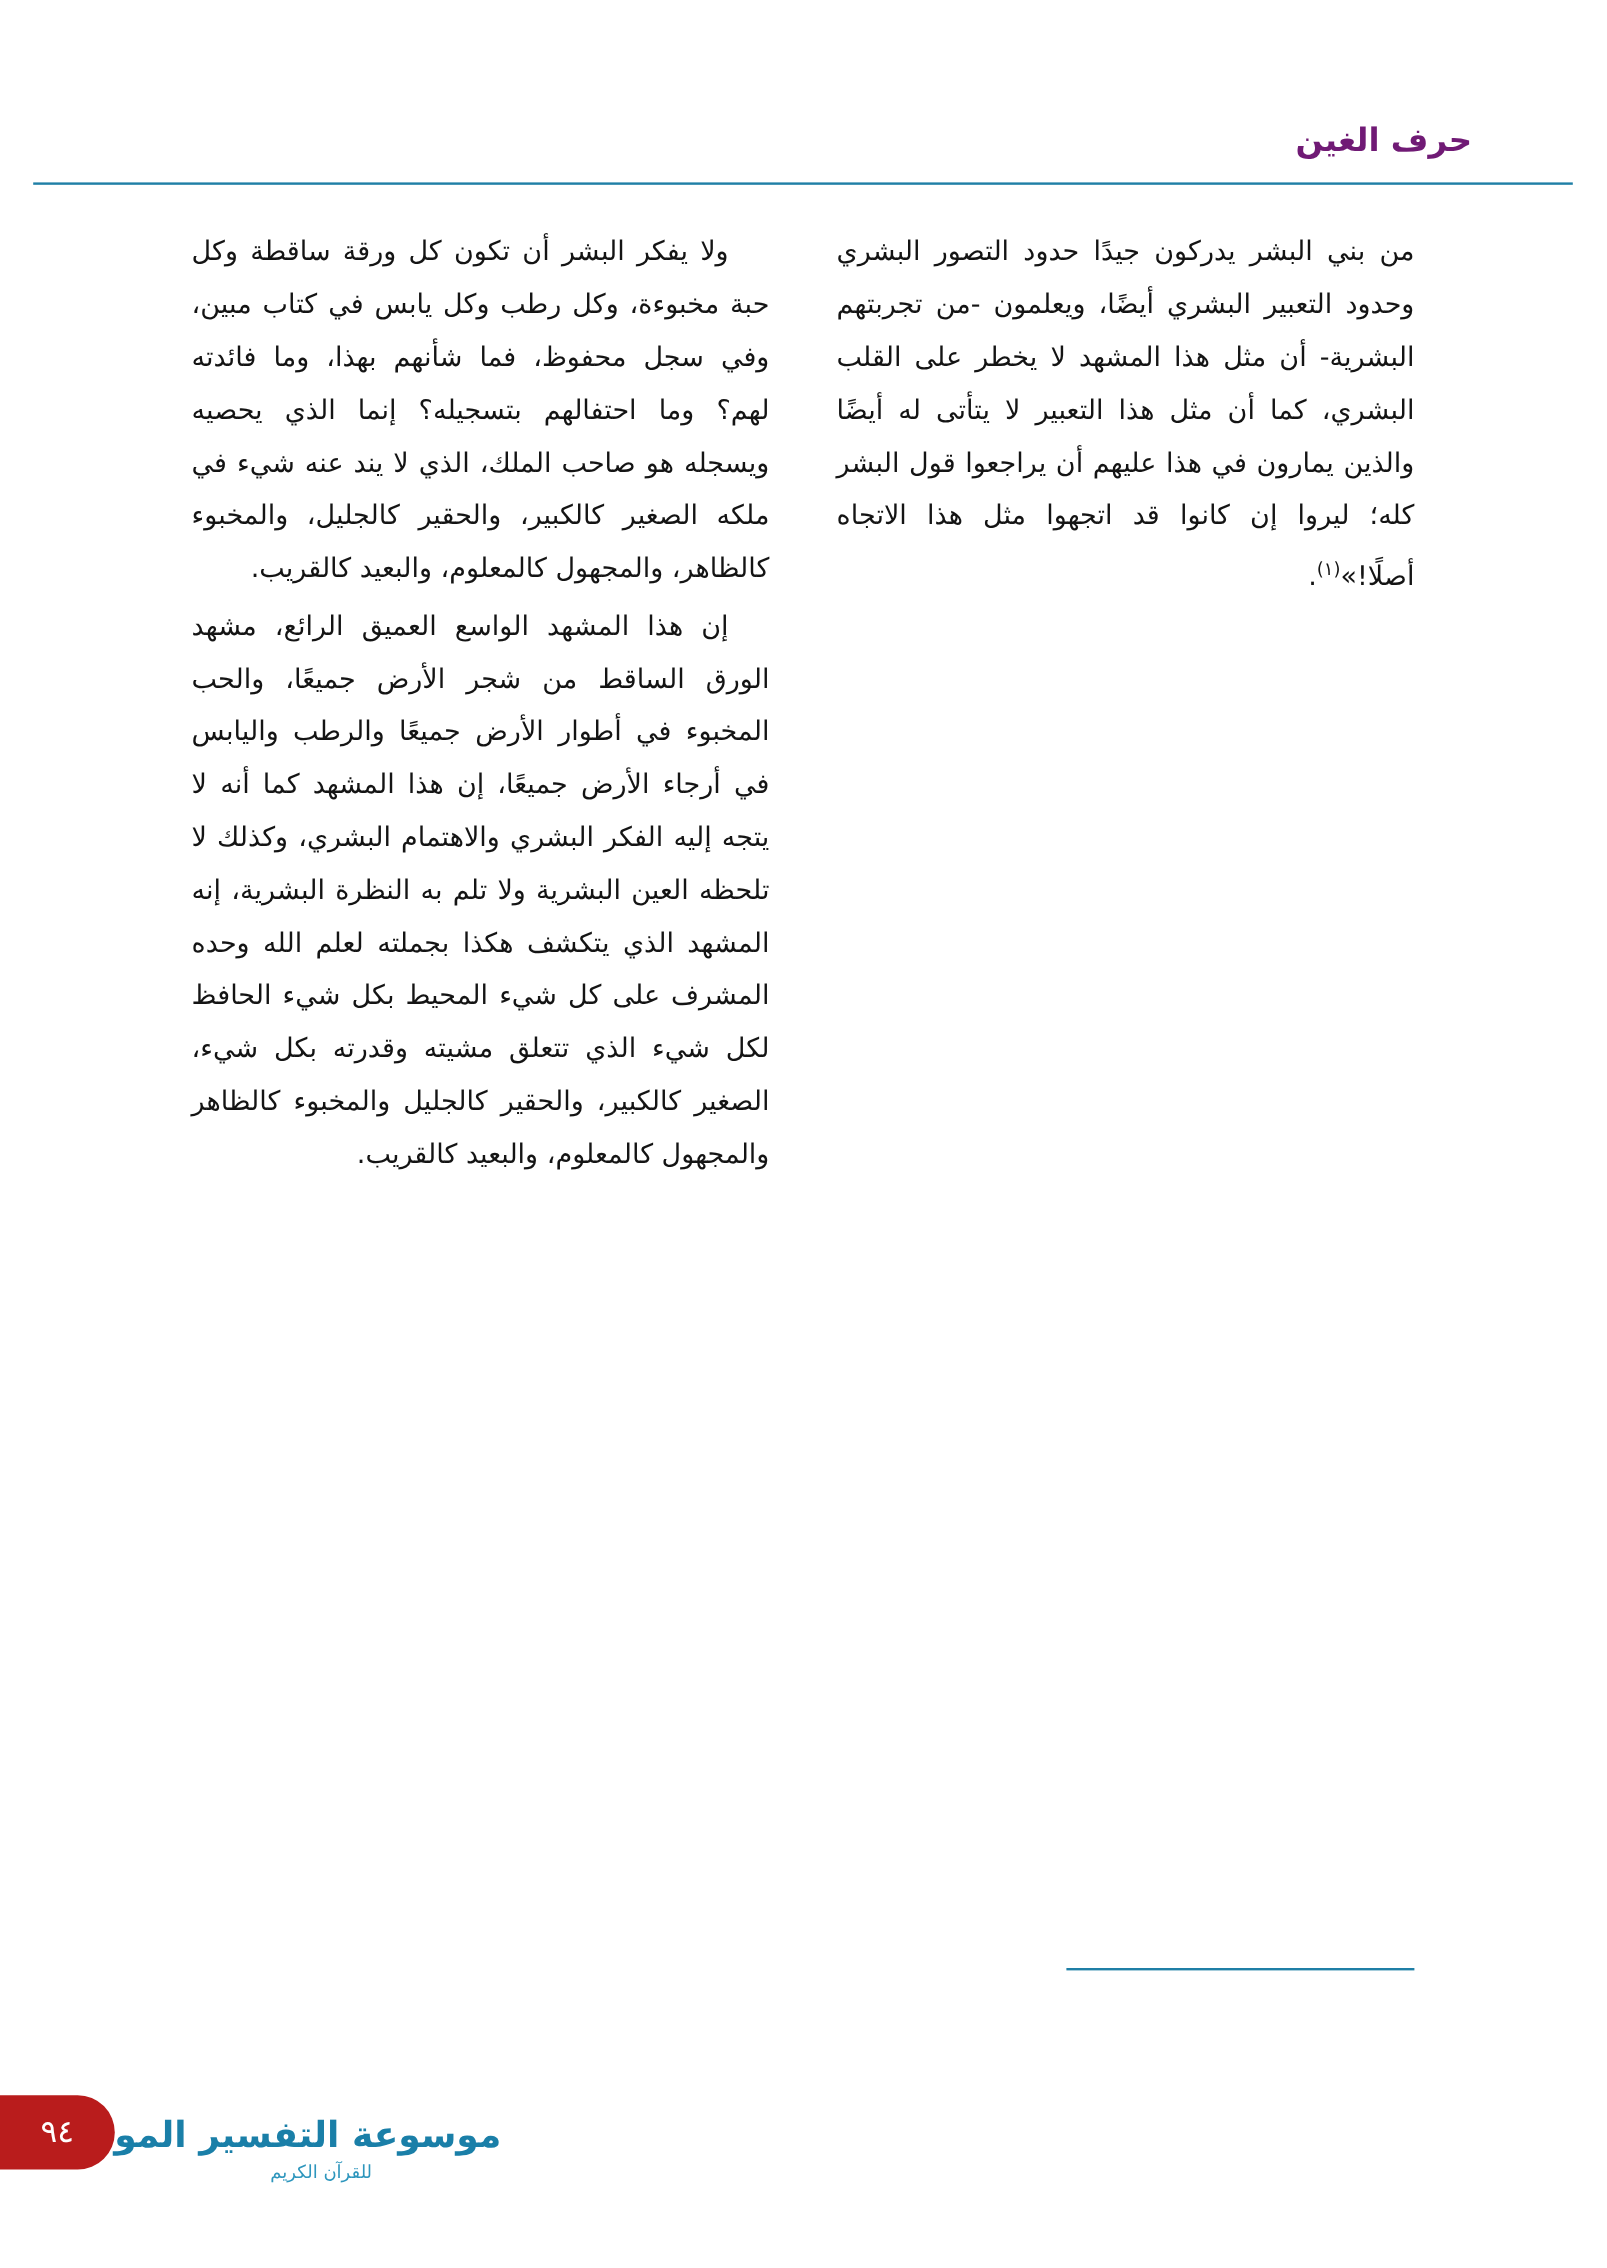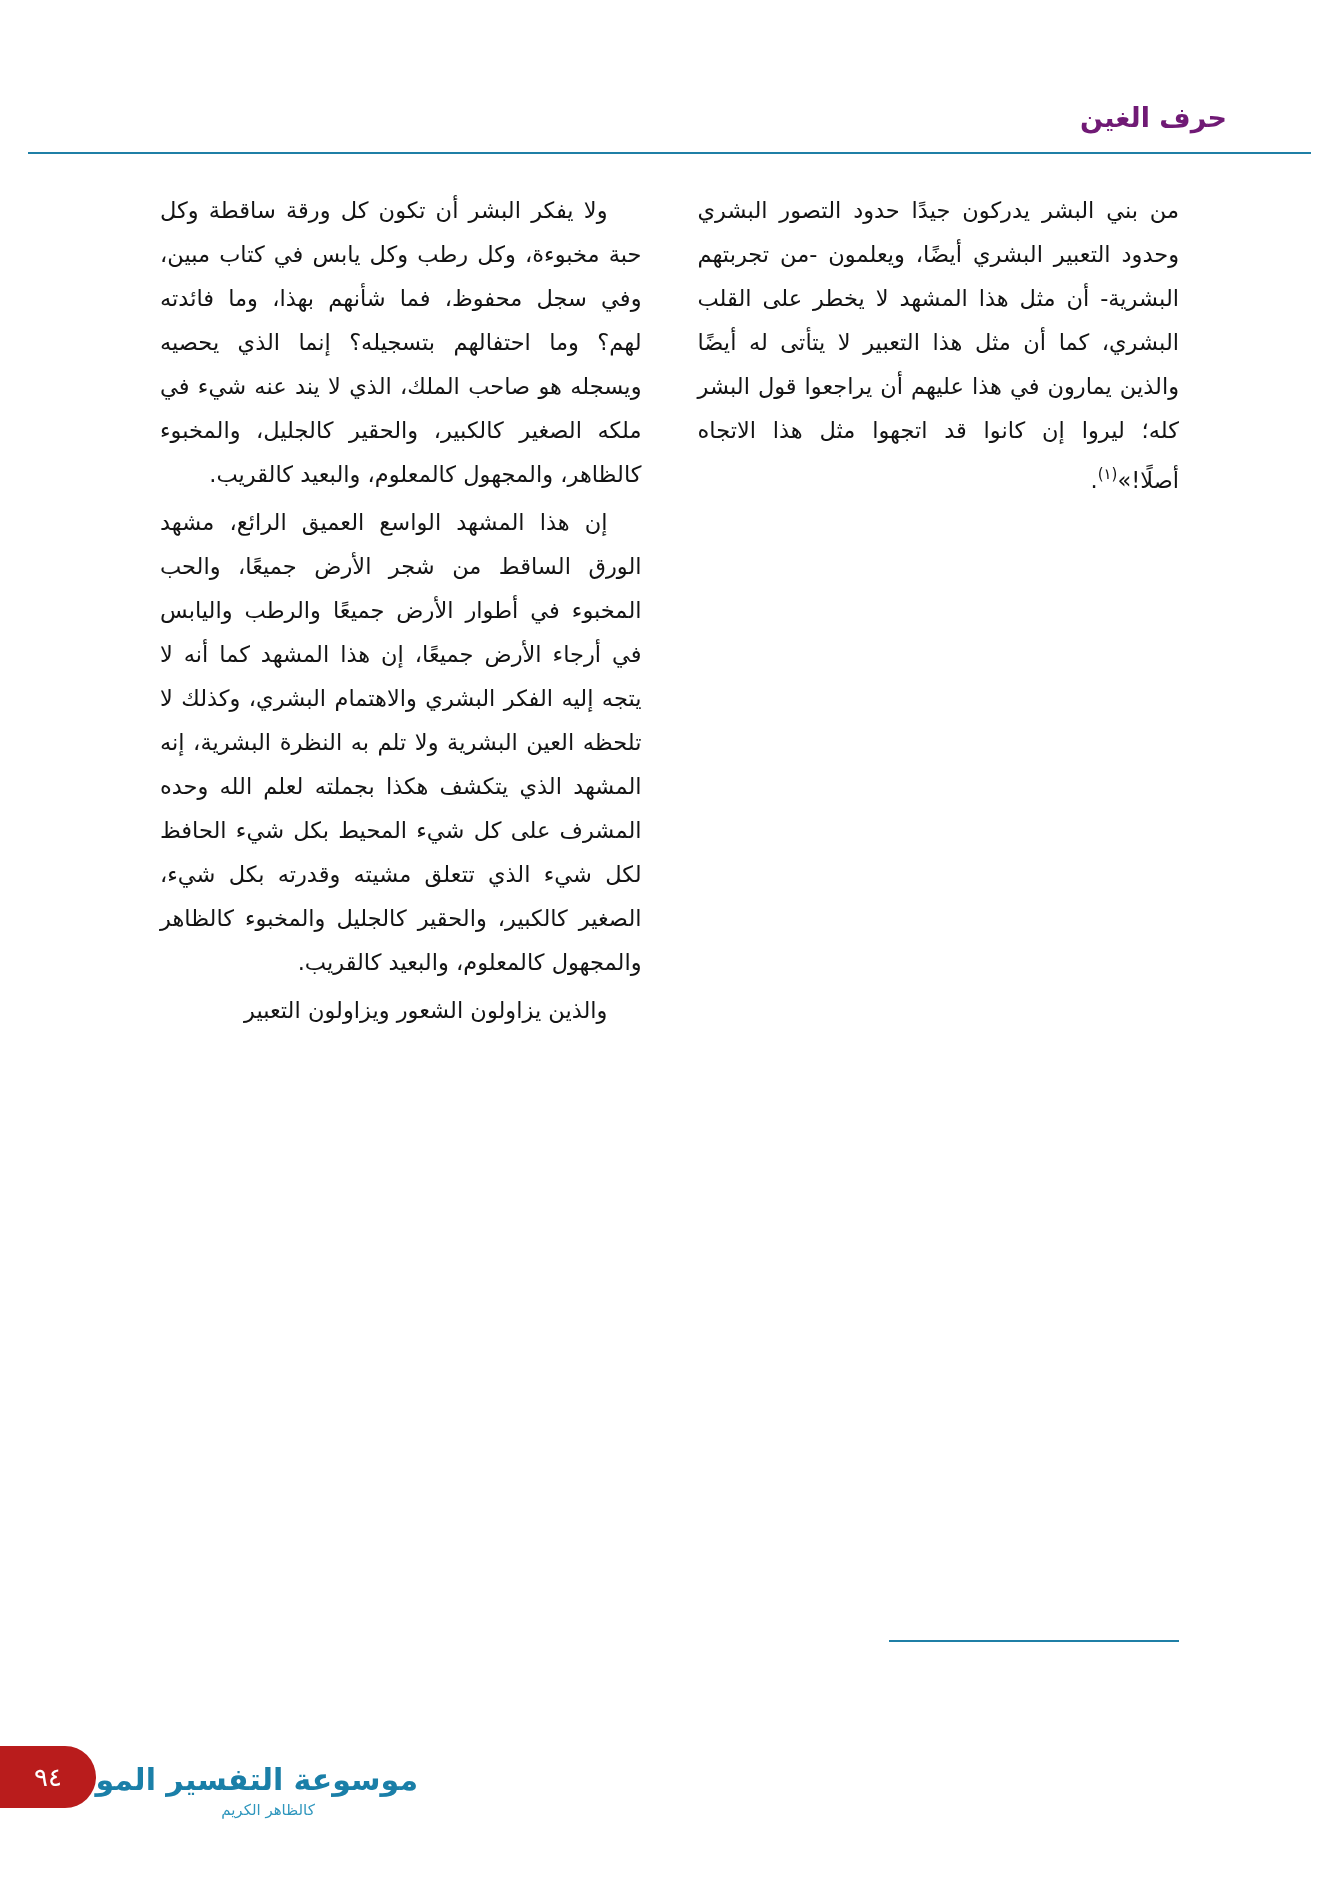--- a/index.html
+++ b/index.html
@@ -169,28 +169,27 @@
 
 <div class="columns">
 
   <div class="col">
     <p><span>من بني البشر يدركون جيدًا حدود التصور البشري وحدود التعبير البشري أيضًا، ويعلمون -من تجربتهم البشرية- أن مثل هذا المشهد لا يخطر على القلب البشري، كما أن مثل هذا التعبير لا يتأتى له أيضًا والذين يمارون في هذا عليهم أن يراجعوا قول البشر كله؛ ليروا إن كانوا قد اتجهوا مثل هذا الاتجاه أصلًا!»</span><span class="fn-ref">(١)</span><span>.</span></p>
   </div>
 
   <div class="col">
     <p class="indent">ولا يفكر البشر أن تكون كل ورقة ساقطة وكل حبة مخبوءة، وكل رطب وكل يابس في كتاب مبين، وفي سجل محفوظ، فما شأنهم بهذا، وما فائدته لهم؟ وما احتفالهم بتسجيله؟ إنما الذي يحصيه ويسجله هو صاحب الملك، الذي لا يند عنه شيء في ملكه الصغير كالكبير، والحقير كالجليل، والمخبوء كالظاهر، والمجهول كالمعلوم، والبعيد كالقريب.</p>
     <p class="indent">إن هذا المشهد الواسع العميق الرائع، مشهد الورق الساقط من شجر الأرض جميعًا، والحب المخبوء في أطوار الأرض جميعًا والرطب واليابس في أرجاء الأرض جميعًا، إن هذا المشهد كما أنه لا يتجه إليه الفكر البشري والاهتمام البشري، وكذلك لا تلحظه العين البشرية ولا تلم به النظرة البشرية، إنه المشهد الذي يتكشف هكذا بجملته لعلم الله وحده المشرف على كل شيء المحيط بكل شيء الحافظ لكل شيء الذي تتعلق مشيته وقدرته بكل شيء، الصغير كالكبير، والحقير كالجليل والمخبوء كالظاهر والمجهول كالمعلوم، والبعيد كالقريب.</p>
-    <p class="indent last-center">والذين يزاولون الشعور ويزاولون التعبير</p>
   </div>
 
 </div>
 
 <div class="footnote-area">
   <div class="footnote-rule"></div>
 </div>
 
 <div class="footer">
   <div class="logo">
     <div class="logo-main">موسوعة التفسير الموضوعي</div>
-    <div class="logo-sub">كالظاهر الكريم</div>
+    <div class="logo-sub">للقرآن الكريم</div>
   </div>
   <div class="page-badge">٩٤</div>
 </div>
 
 </body></html>

